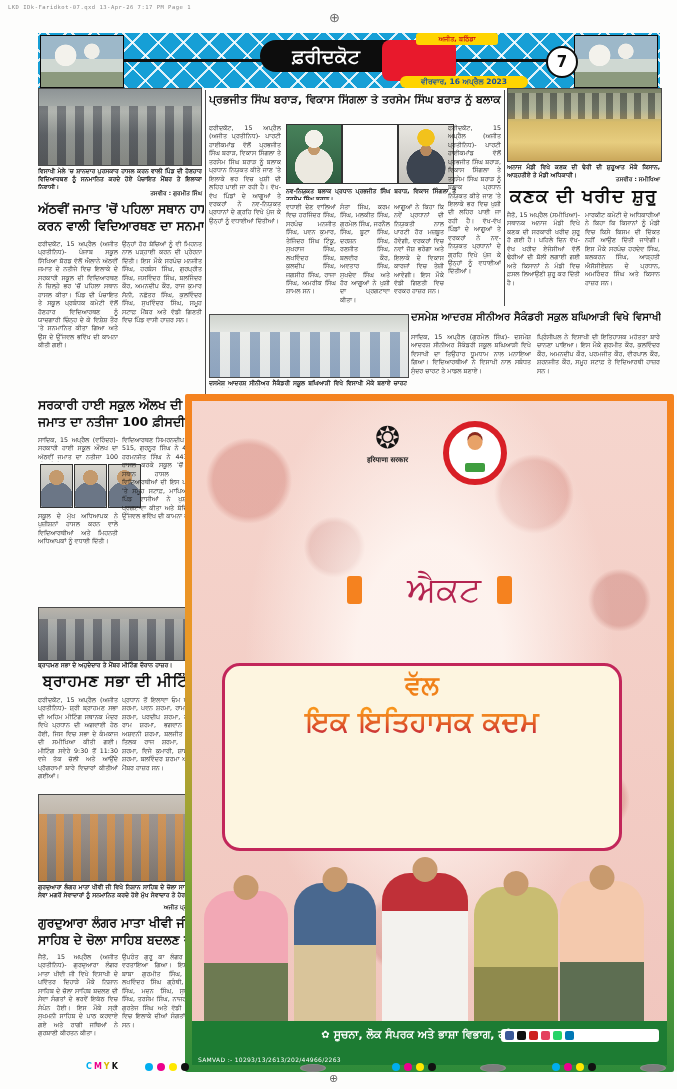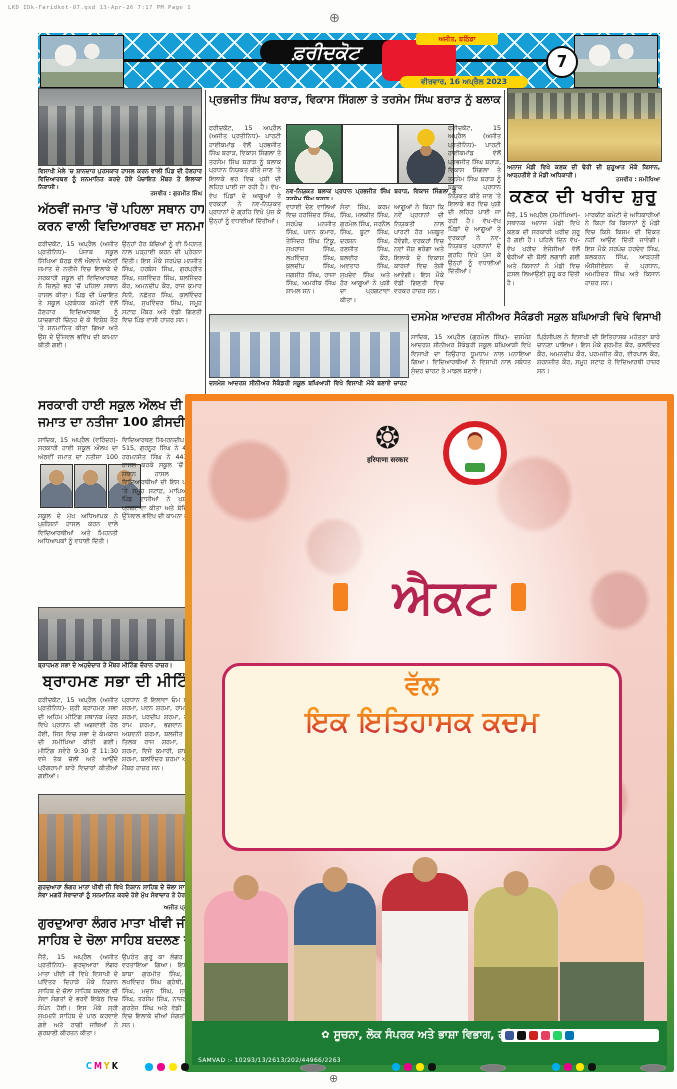--- a/index.html
+++ b/index.html
@@ -22,22 +22,22 @@
   .masthead{left:38px;top:33px;width:622px;height:55px;background:#169fd6;overflow:hidden;
     background-image:
       repeating-linear-gradient(45deg, rgba(255,255,255,0) 0 8px, rgba(255,255,255,.85) 8px 10px, rgba(255,255,255,0) 10px 18px),
       repeating-linear-gradient(-45deg, rgba(255,255,255,0) 0 8px, rgba(255,255,255,.85) 8px 10px, rgba(255,255,255,0) 10px 18px);}
   .mast-line{left:84px;top:26px;width:460px;height:3px;background:#101010;}
   .mast-photo{top:2px;width:82px;height:51px;border:1px solid #0a0a0a;
     background:
       radial-gradient(circle at 30% 38%, #f3f2ec 0 16%, rgba(0,0,0,0) 17%),
       radial-gradient(circle at 62% 30%, #efeee8 0 12%, rgba(0,0,0,0) 13%),
       linear-gradient(180deg,#9db8c9 0 45%, #cfd8d2 45% 70%, #8c9a7e 70% 100%);}
-  .city-pill{left:222px;top:7px;width:132px;height:24px;background:#0d0d0d;border-radius:22px 8px 8px 22px;
-    display:flex;align-items:center;justify-content:center;color:#fff;font-size:19px;font-weight:bold;font-style:italic;}
+  .city-pill{left:222px;top:7px;width:132px;height:32px;background:#0d0d0d;border-radius:22px 8px 8px 22px;
+    display:flex;align-items:center;justify-content:center;color:#fff;font-size:19px;font-weight:bold;}
   .red-wedge{left:344px;top:7px;width:74px;height:41px;background:#e8192c;border-radius:8px;}
   .ajit-oval{left:368px;top:4px;width:118px;height:46px;background:#ffd400;border-radius:50%;
     display:flex;align-items:center;justify-content:center;color:#e8192c;font-size:25px;font-weight:900;
     text-shadow:1px 1px 0 #7a0c12;}
   .ed-tag{left:378px;top:0px;width:82px;height:12px;background:#ffd400;border-radius:3px;
     display:flex;align-items:center;justify-content:center;color:#d01212;font-size:6.5px;font-weight:bold;}
   .date-strip{left:362px;top:43px;width:128px;height:12px;background:#ffd400;border-radius:7px;
     display:flex;align-items:center;justify-content:center;color:#1450a0;font-size:7.5px;font-weight:bold;}
   .page-circle{left:508px;top:13px;width:28px;height:28px;background:#ffffff;border:2px solid #0d0d0d;border-radius:50%;
     display:flex;align-items:center;justify-content:center;font-size:15px;font-weight:bold;color:#111;}
@@ -98,21 +98,21 @@
   .bbbp{width:52px;height:52px;border-radius:50%;background:#fff;border:6px solid #d81f26;position:relative;}
   .bbbp::before{content:"";position:absolute;left:50%;top:8px;transform:translateX(-50%);
     width:15px;height:15px;border-radius:50%;background:#e8a268;box-shadow:0 -3px 0 0 #8a2a1e;}
   .bbbp::after{content:"";position:absolute;left:50%;bottom:7px;transform:translateX(-50%);
     width:20px;height:9px;border-radius:2px;background:#3f9e3f;}
   .ad-title1{position:absolute;top:100px;left:0;width:100%;text-align:center;
     font-size:41px;font-weight:900;letter-spacing:1px;
     background:linear-gradient(180deg,#f7941d 15%,#e04a27 55%,#b32053 90%);
     -webkit-background-clip:text;background-clip:text;color:#c23a35;-webkit-text-fill-color:transparent;}
   .ad-title2{position:absolute;top:168px;left:0;width:100%;display:flex;justify-content:center;align-items:center;gap:16px;}
-  .ad-title2 .t{font-size:47px;font-weight:700;color:#b32450;margin-left:29px;}
+  .ad-title2 .t{font-size:34px;font-weight:400;color:#b32450;margin-left:29px;}
   .mark{width:15px;height:28px;background:#f5821f;border-radius:3px;}
   .slogan-box{position:absolute;left:30px;top:262px;width:394px;height:182px;background:#fdf5e0;
     border:3px solid #c2265a;border-radius:18px;text-align:center;}
   .sl1{margin-top:14px;font-size:30px;font-weight:900;color:#c2265a;}
   .sl2{margin-top:4px;font-size:26px;font-weight:900;color:#f08119;}
   .sl3{margin-top:4px;font-size:28px;font-weight:900;
     background:linear-gradient(180deg,#f7941d 20%,#d8432c 70%,#b32053 100%);
     -webkit-background-clip:text;background-clip:text;color:#d8432c;-webkit-text-fill-color:transparent;}
   .women{position:absolute;left:0;bottom:44px;width:100%;height:165px;}
   .woman{position:absolute;bottom:0;border-radius:28px 28px 0 0;}

